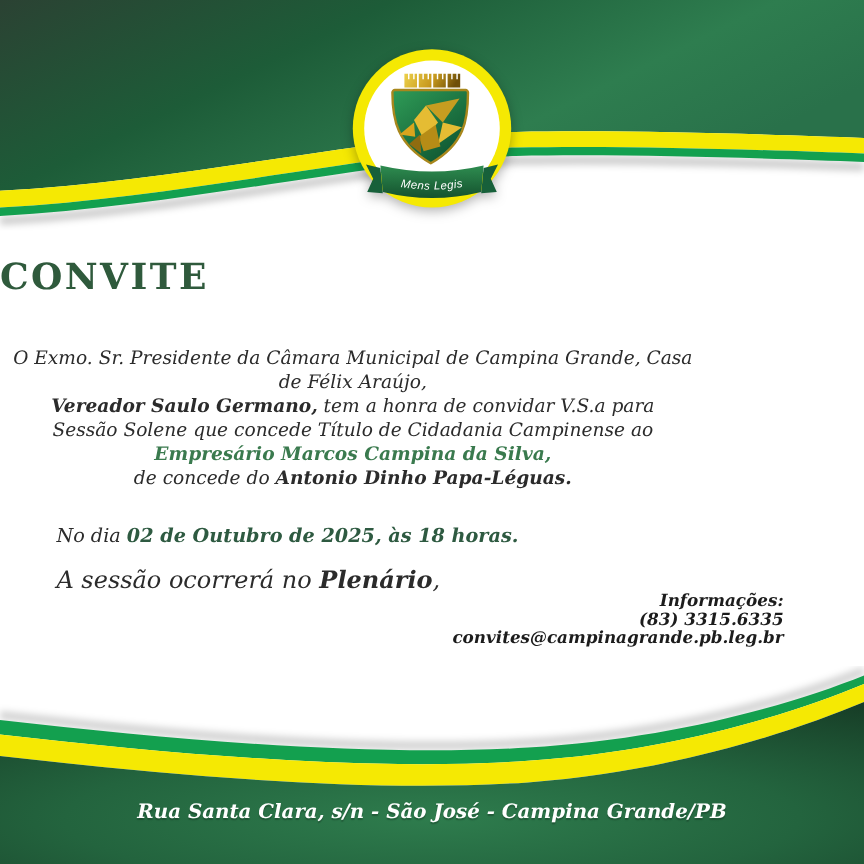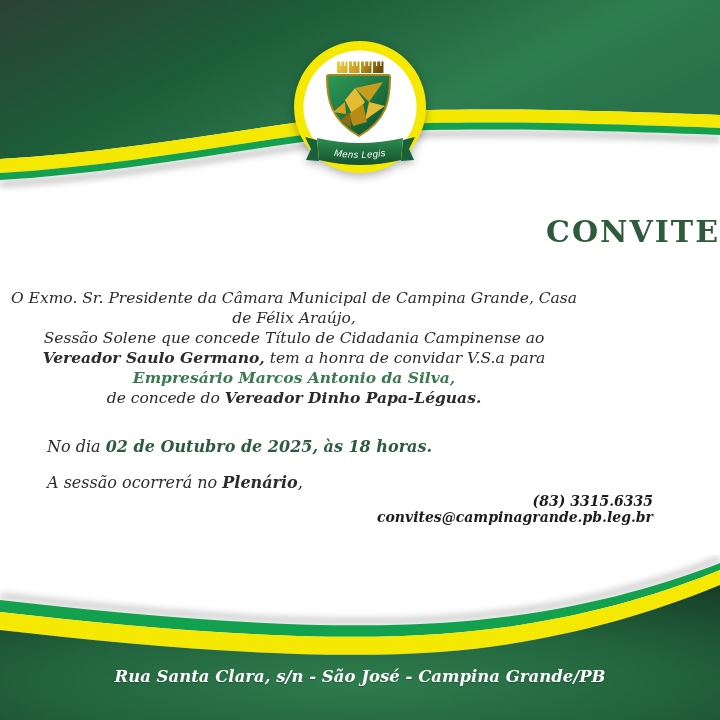--- a/index.html
+++ b/index.html
@@ -8,37 +8,37 @@
     overflow:hidden;margin:0 auto;
     font-family:"DejaVu Serif", serif;
   }
   .hdr-svg{position:absolute;top:0;left:0;display:block;}
   .ftr-svg{position:absolute;top:555px;left:0;display:block;}
   .logo-svg{
     position:absolute;left:293px;top:40px;
     filter:drop-shadow(0 3px 5px rgba(0,0,0,.30));
   }
   .title{
-    position:absolute;top:214px;left:0;width:720px;text-align:right;
+    position:absolute;top:214px;left:0;width:720px;text-align:left;
     font-size:30px;font-weight:bold;letter-spacing:2px;color:#2f5a3c;margin:0;
   }
   .para{
     position:absolute;top:288px;left:0;width:588px;text-align:center;
     font-style:italic;font-size:15.5px;line-height:20px;color:#2b2b2b;
   }
   .para .b{font-weight:bold;}
   .para .green{color:#3a7a4e;font-weight:bold;}
   .date-line{
     position:absolute;top:437px;left:47px;
     font-style:italic;font-size:16px;color:#2b2b2b;
   }
   .date-line .b{font-weight:bold;color:#2e5a41;}
   .session{
     position:absolute;top:473px;left:47px;
-    font-style:italic;font-size:16px;line-height:20px;color:#2b2b2b;
+    font-style:italic;font-size:20px;line-height:20px;color:#2b2b2b;
   }
   .session .b{font-weight:bold;}
   .contact{
     position:absolute;top:494px;right:67px;text-align:right;
     font-style:italic;font-weight:bold;font-size:14px;line-height:15.5px;color:#1c1c1c;
   }
   .ftr-text{
     position:absolute;top:667px;left:0;width:720px;text-align:center;
     font-style:italic;font-weight:bold;font-size:16.5px;line-height:20px;color:#ffffff;
     text-shadow:0 1px 1px rgba(0,0,0,.25);
@@ -106,35 +106,36 @@
       <text font-family="Liberation Sans, sans-serif" font-style="italic" font-size="9.5" fill="#ffffff" letter-spacing="0.4">
         <textPath href="#ribbonCurve" xlink:href="#ribbonCurve" startOffset="50%" text-anchor="middle">Mens Legis</textPath>
       </text>
     </g>
   </svg>
 
   <h1 class="title">CONVITE</h1>
 
   <div class="para">
     <div><span>O Exmo. Sr. Presidente da Câmara Municipal de Campina Grande, Casa de Félix Araújo,</span></div>
+    <div><span class="b">Vereador Saulo Germano,</span><span> tem a honra de convidar V.S.a para</span></div>
     <div><span>Sessão Solene que concede Título de Cidadania Campinense ao</span></div>
-    <div><span class="b">Vereador Saulo Germano,</span><span> tem a honra de convidar V.S.a para</span></div>
-    <div><span class="green">Empresário Marcos Antonio da Silva,</span></div>
-    <div><span>de concede do </span><span class="b">Vereador Dinho Papa-Léguas.</span></div>
+    <div><span class="green">Empresário Marcos Campina da Silva,</span></div>
+    <div><span>de concede do </span><span class="b">Antonio Dinho Papa-Léguas.</span></div>
   </div>
 
   <div class="date-line">
     <span>No dia </span><span class="b">02 de Outubro de 2025, às 18 horas.</span>
   </div>
 
   <div class="session">
     <div><span>A sessão ocorrerá no </span><span class="b">Plenário</span><span>,</span></div>
   </div>
 
   <div class="contact">
+    <div>Informações:</div>
     <div>(83) 3315.6335</div>
     <div>convites@campinagrande.pb.leg.br</div>
   </div>
 
   <svg class="ftr-svg" width="720" height="165" viewBox="0 0 720 165" aria-hidden="true">
     <defs>
       <radialGradient id="footGrad" cx="0.5" cy="0.72" r="0.85">
         <stop offset="0" stop-color="#2e7c4d"></stop>
         <stop offset="0.5" stop-color="#23643e"></stop>
         <stop offset="1" stop-color="#173e27"></stop>

